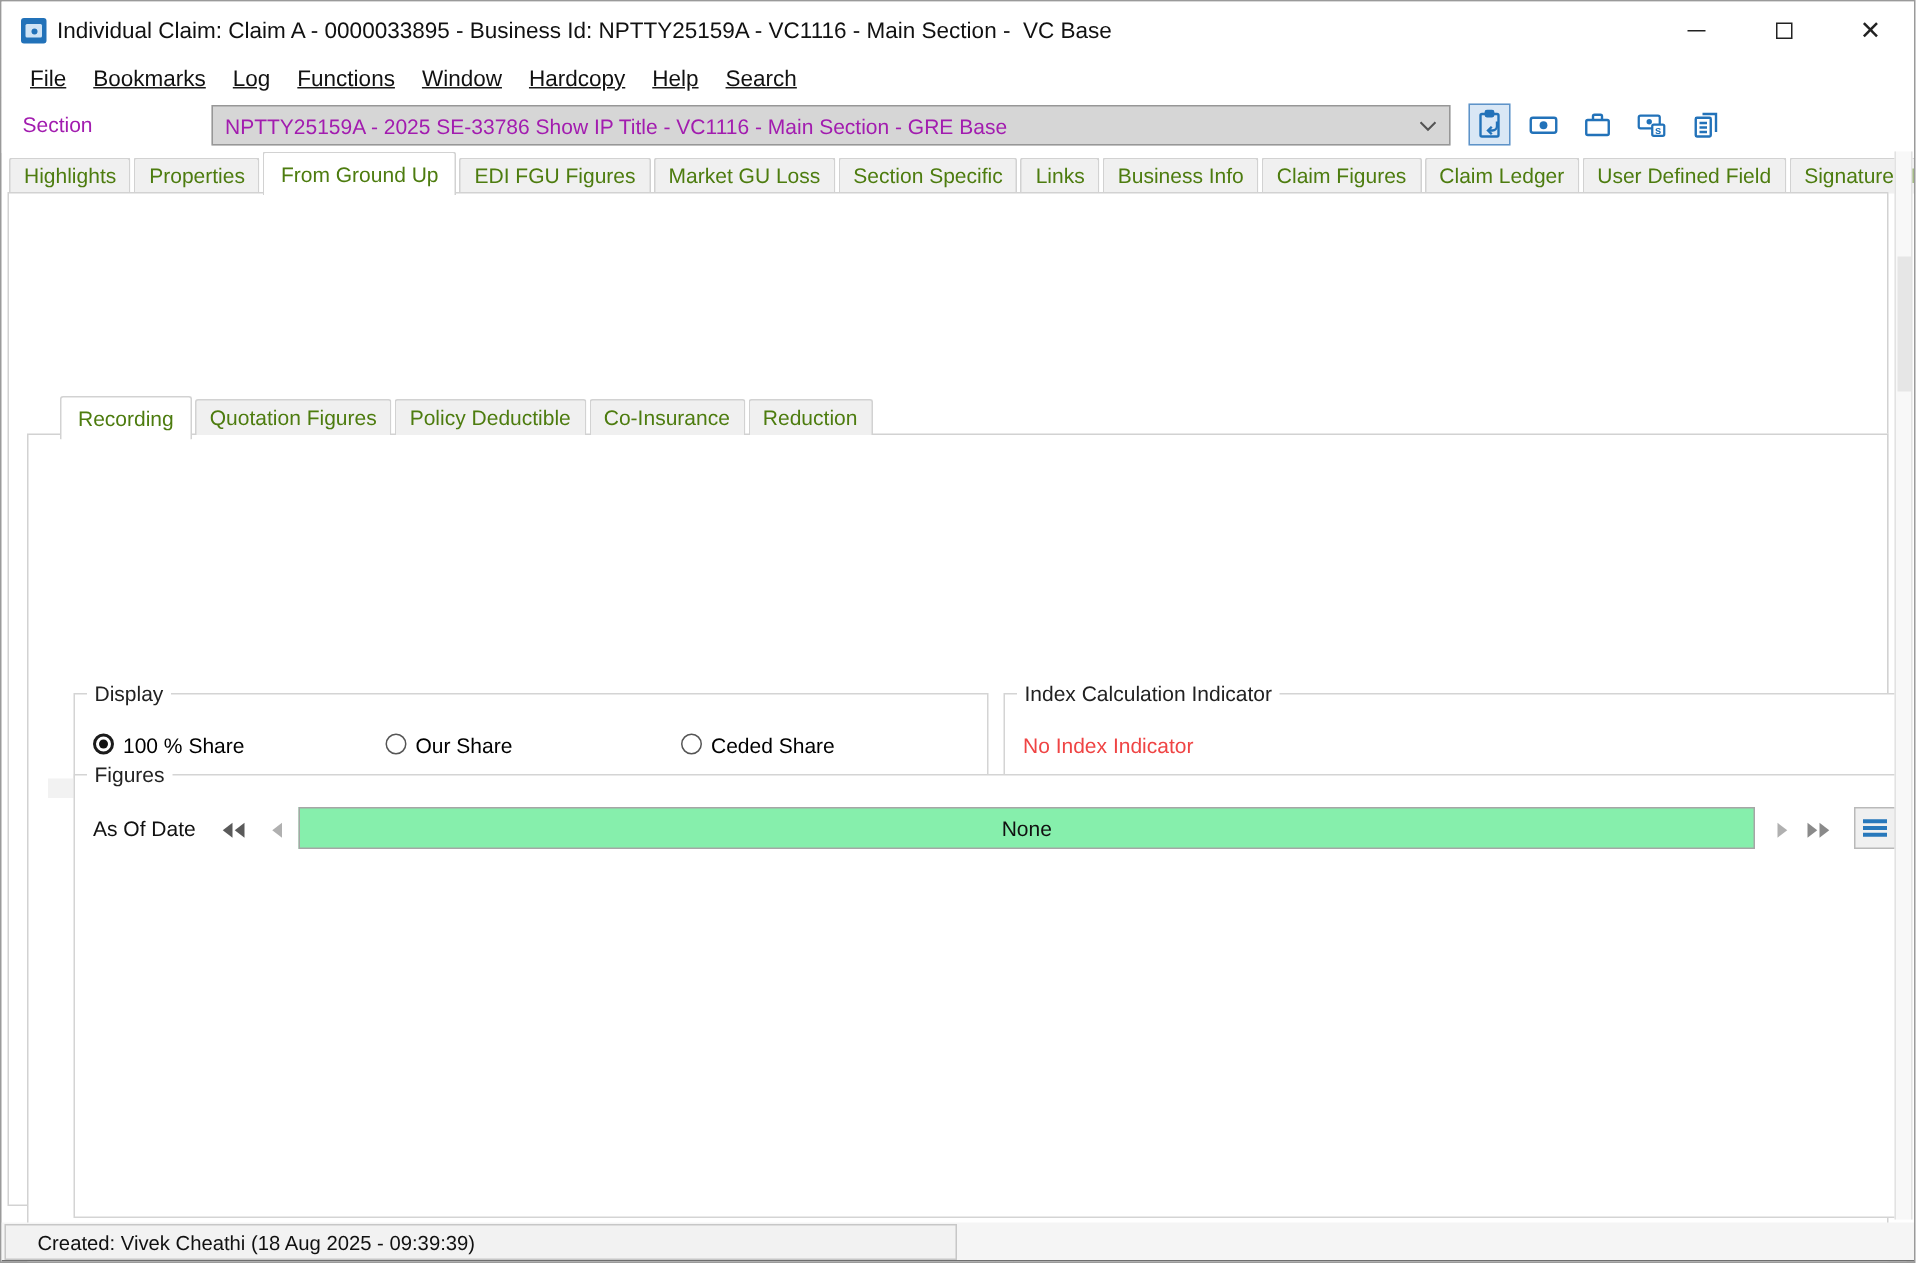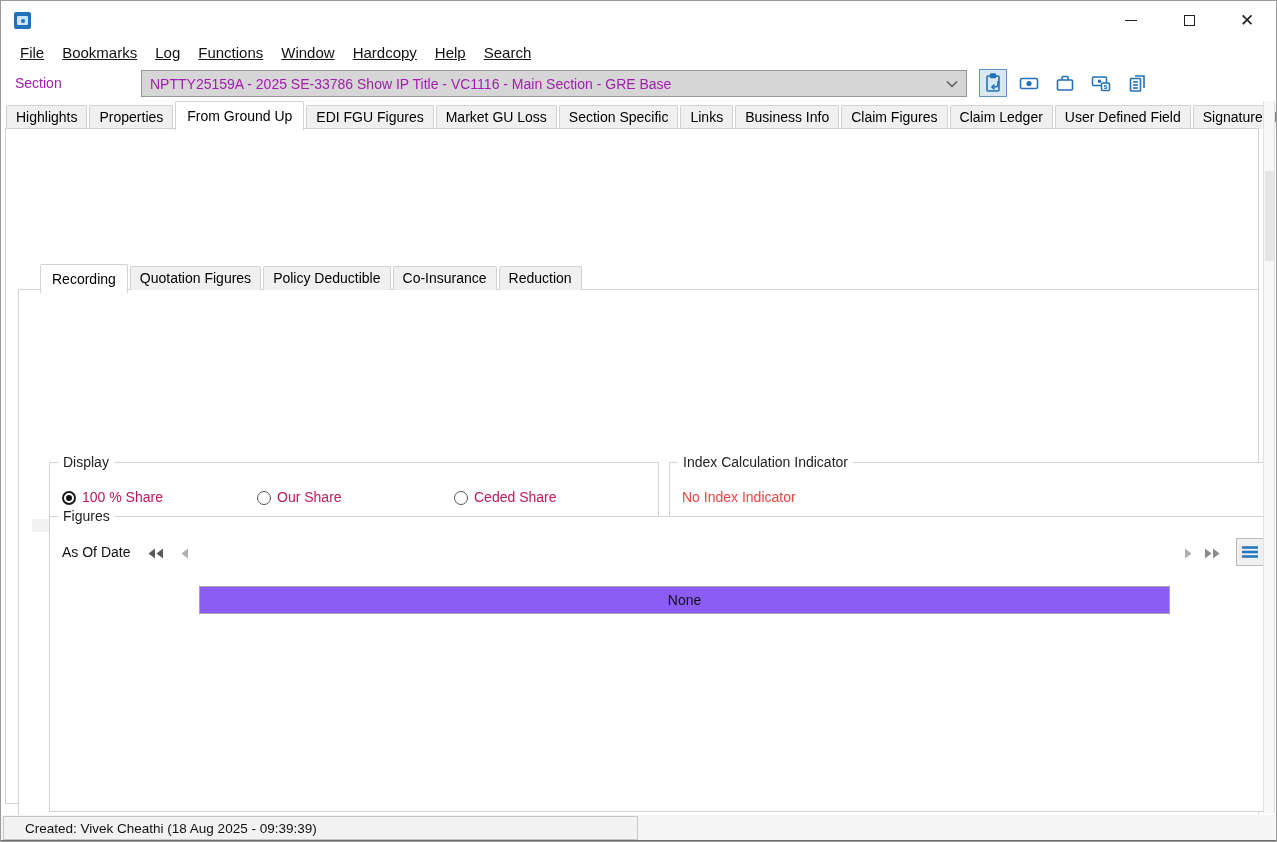--- a/index.html
+++ b/index.html
@@ -27,63 +27,64 @@
   .section-row { position:absolute; left:0; top:64px; width:100%; height:37px; background:#fff; }
   .section-label { position:absolute; left:14px; top:10px; font-size:14px; color:#a21caf; }
   .section-combo { position:absolute; left:140px; top:5px; width:826px; height:27px; background:#d6d6d6; border:1px solid #979797; display:flex; align-items:center; padding:0 26px 0 8px; font-size:14px; color:#a21caf; }
   .combo-chevron { position:absolute; right:8px; top:9px; }
   .toolbar-icons { position:absolute; left:978px; top:3px; display:flex; align-items:center; gap:8px; height:30px; }
   .tool-btn { width:28px; height:28px; display:flex; align-items:center; justify-content:center; }
   .tool-btn.selected { background:#d9e7f5; border:1px solid #5e93c8; }
   
   .tabs1 { position:absolute; left:5px; top:100px; width:1250px; height:28px; display:flex; align-items:flex-end; }
   .tabs2 { position:absolute; left:34px; top:136px; width:1200px; height:25px; display:flex; align-items:center; z-index:3; }
-  .tab { background:#f0f0f0; border:1px solid #d2d2d2; border-bottom:none; border-radius:2px 2px 0 0; padding:3px 9px 4px 9px; font-size:14px; color:#000000; margin-right:2px; white-space:nowrap; }
+  .tab { background:#f0f0f0; border:1px solid #d2d2d2; border-bottom:none; border-radius:2px 2px 0 0; padding:3px 9px 4px 9px; font-size:14px; color:#4d7c0f; margin-right:2px; white-space:nowrap; }
   .tab.active { background:#fff; padding:6px 11px 6px 11px; margin-bottom:-1px; z-index:4; position:relative; }
   
   .main-panel { position:absolute; left:4px; top:127px; width:1254px; height:676px; background:#fff; border:1px solid #d2d2d2; }
   .inner-page { position:absolute; left:12px; top:160px; width:1241px; height:595px; background:#fff; border:1px solid #d2d2d2; }
   
   .groupbox { position:absolute; border:1px solid #d4d4d4; background:#fff; }
   .groupbox-label { position:absolute; top:-9px; left:8px; background:#fff; padding:0 5px; font-size:14px; color:#222; line-height:17px; white-space:nowrap; }
   #gb-display { left:30px; top:172px; width:610px; height:57px; }
   #gb-index   { left:650px; top:172px; width:602px; height:61px; }
   #gb-figures { left:30px; top:226px; width:1222px; height:296px; }
   
-  .radio-opt { position:absolute; top:26px; display:flex; align-items:flex-end; gap:6px; font-size:14px; color:#be185d; }
+  .radio-opt { position:absolute; top:26px; display:flex; align-items:flex-start; gap:6px; font-size:14px; color:#000000; }
   .radio-circle { width:14px; height:14px; border-radius:50%; border:1px solid #555; background:#fff; position:relative; flex:0 0 auto; }
   .radio-circle.checked { border:2px solid #1b1b1b; }
   .radio-circle.checked::after { content:""; position:absolute; left:2px; top:2px; width:6px; height:6px; border-radius:50%; background:#111; }
   .index-value { position:absolute; left:12px; top:26px; font-size:14px; color:#ef4444; }
   
   .splitter { position:absolute; left:13px; width:1239px; height:13px; background:#f2f2f2; display:flex; align-items:center; justify-content:center; gap:7px; }
   #splitter1 { top:229px; } #splitter2 { top:541px; }
   .splitter .dot { width:5px; height:5px; border:1px solid #ababab; background:#f7f7f7; transform:rotate(45deg); }
   
   .aod-label { position:absolute; left:12px; top:27px; font-size:14px; color:#111; }
   .nav-arrow { position:absolute; top:27px; width:20px; height:18px; display:flex; align-items:center; justify-content:center; }
-  .aod-field { position:absolute; left:149px; top:21px; width:971px; height:28px; background:#8b5cf6; border:1px solid #a6a6a6; display:flex; align-items:center; justify-content:center; font-size:14px; color:#111;margin-top:48px; }
+  .aod-field { position:absolute; left:149px; top:21px; width:971px; height:28px; background:#86efac; border:1px solid #a6a6a6; display:flex; align-items:center; justify-content:center; font-size:14px; color:#111; }
   .menu-sq-btn { width:28px; height:28px; background:#f0f0f0; border:1px solid #b9b9b9; display:flex; align-items:center; justify-content:center; }
   #figures-menu-btn { position:absolute; left:1186px; top:21px; }
   
   .v-strip { position:absolute; left:1262px; top:100px; width:12px; height:712px; background:#f8f8f8; border-left:1px solid #e2e2e2; border-right:1px solid #e2e2e2; }
   .v-thumb { position:absolute; left:1px; top:70px; width:9px; height:90px; background:#e6e6e6; }
   
   .statusbar { position:absolute; left:0; top:814px; width:100%; height:26px; background:#f5f5f5; }
   .status-panel { position:absolute; top:1px; height:24px; background:#f2f2f2; border:1px solid #c7c7c7; display:flex; align-items:center; padding:0 21px; font-size:13.5px; color:#111; }
   #status-left { left:2px; width:635px; }
   #status-right { left:640px; width:634px; }
   .bottom-edge { position:absolute; left:0; top:839px; width:100%; height:3px; background:#6f6f6f; }
   svg { display:block; }
 </style>
 </head>
 <body>
 
 <div class="titlebar">
   <span class="app-icon"></span>
+  <span class="title-text">Individual Claim: Claim A - 0000033895 - Business Id: NPTTY25159A - VC1116 - Main Section -  VC Base</span>
   <div class="win-controls">
     <div class="win-btn">
         <span class="glyph-min"></span>
       </div>
     <div class="win-btn">
         <span class="glyph-max"></span>
       </div>
     <div class="win-btn">
         <span class="glyph-close">✕</span>
       </div>

